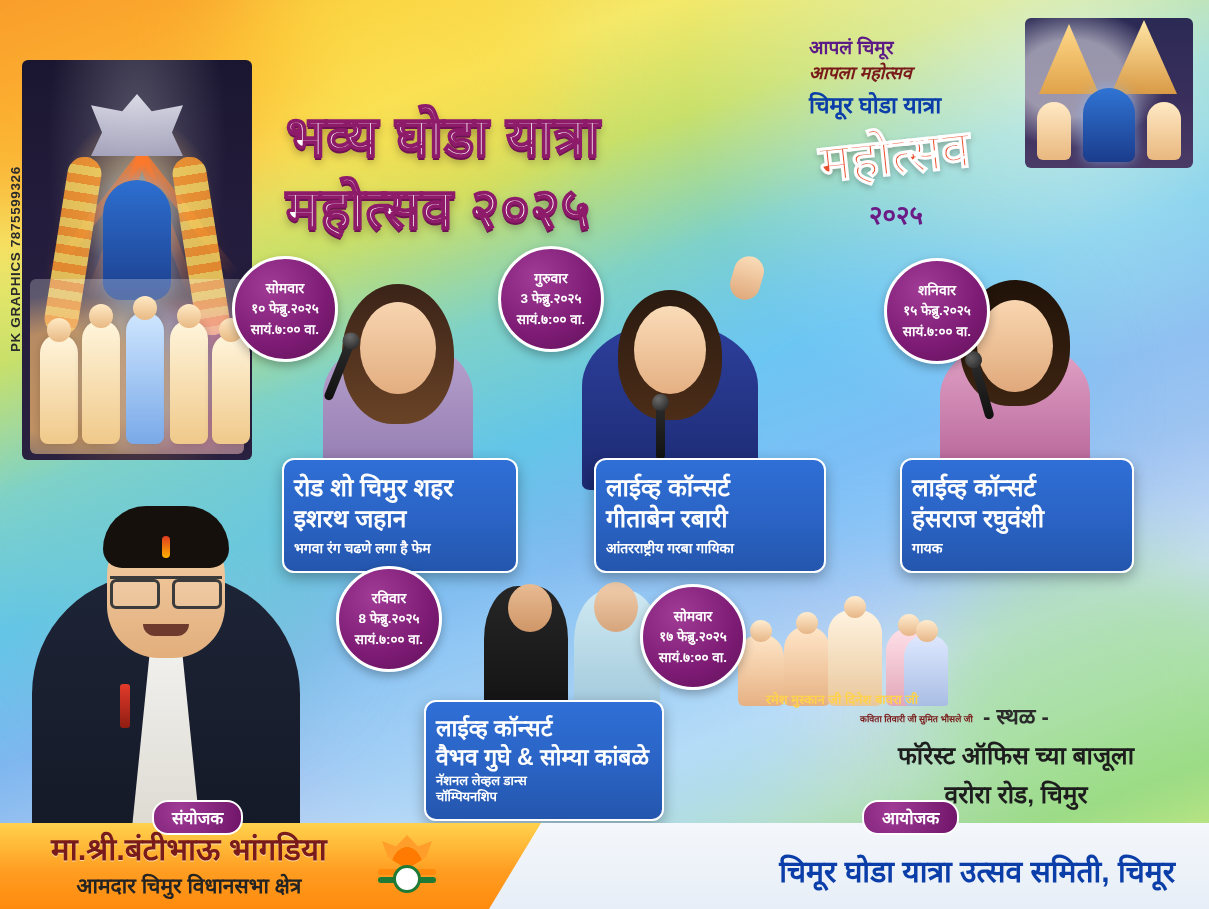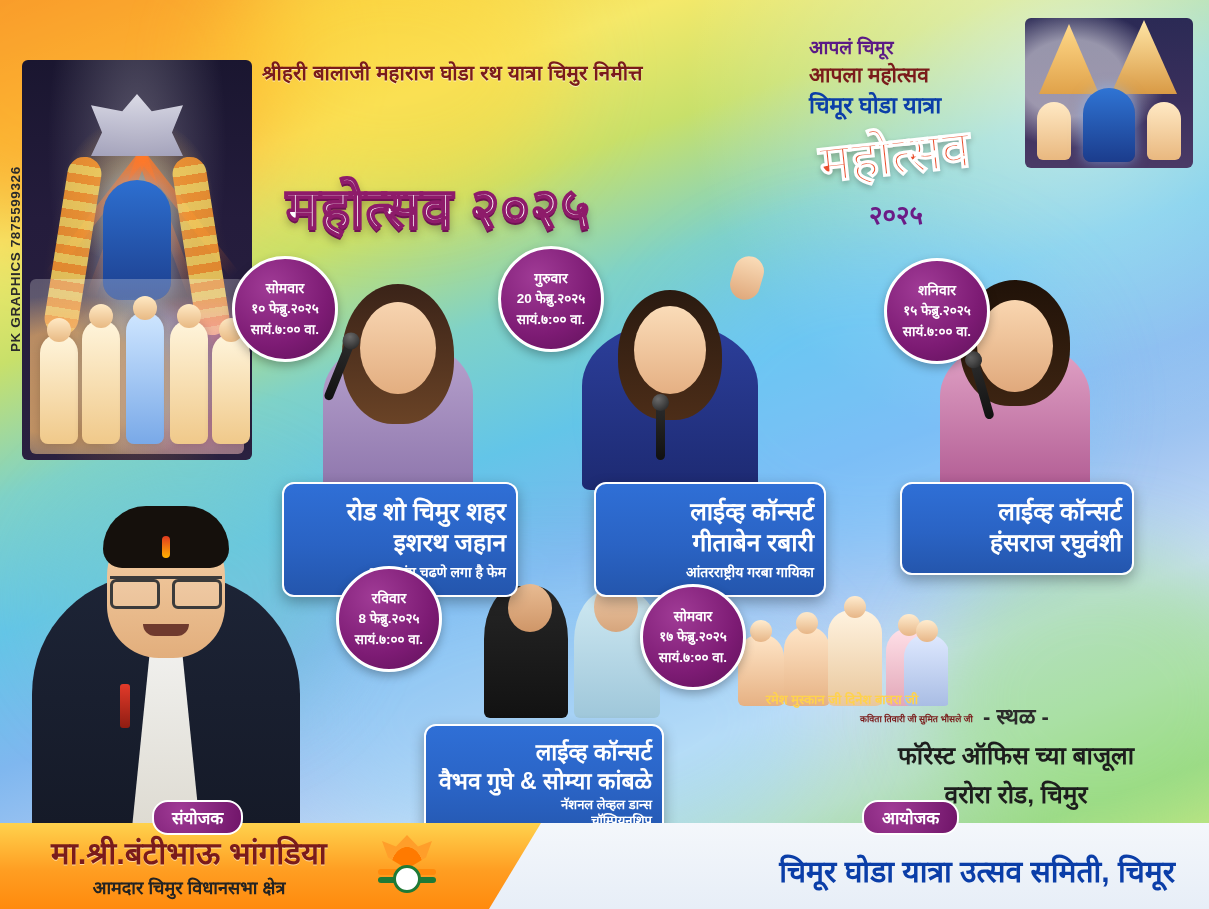--- a/index.html
+++ b/index.html
@@ -134,21 +134,21 @@
   .headline2 { left: 286px; top: 168px; font-size: 56px; }
 
   
   .logo-badge {
     position: absolute; right: 12px; top: 10px; width: 400px; height: 236px;
   }
   .logo-badge .lt1, .logo-badge .lt2, .logo-badge .lt3 {
     position: absolute; left: 12px; font-weight: 700; white-space: nowrap;
   }
   .logo-badge .lt1 { top: 24px; font-size: 19px; color: #5b1a86; }
-  .logo-badge .lt2 { top: 50px; font-size: 21px; color: #7a1b1b; }
+  .logo-badge .lt2 { top: 50px; font-size: 18px; color: #7a1b1b; font-style: italic; }
   .logo-badge .lt3 { top: 78px; font-size: 23px; color: #0b3ea8; }
   .logo-badge .lt4 {
     position: absolute; left: 22px; top: 108px;
     font-size: 52px; font-weight: 700; color: #e94e2c;
     -webkit-text-stroke: 1.5px #ffffff;
     text-shadow: 0 3px 6px rgba(0,0,0,.3);
     transform: rotate(-6deg);
     white-space: nowrap;
   }
   .logo-badge .lt5 {
@@ -228,24 +228,23 @@
   }
 
   
   .card {
     position: absolute;
     background: linear-gradient(180deg, #2f6fd6 0%, #2a63c4 55%, #2456ad 100%);
     border: 2px solid #ffffff;
     border-radius: 12px;
     box-shadow: 0 5px 14px rgba(0,0,0,.3);
     color: #ffffff;
-    text-align: right;
+    text-align: left;
     padding: 12px 10px 14px;
     z-index: 5;
-    margin-top: 24px;
   }
   .card .l1 { font-size: 24.5px; font-weight: 700; line-height: 1.28; white-space: nowrap; }
   .card .l2 { font-size: 24.5px; font-weight: 700; line-height: 1.28; white-space: nowrap; }
   .card .l3 { font-size: 14px; font-weight: 600; line-height: 1.3; margin-top: 4px; }
   .card .l4 { font-size: 13px; font-weight: 600; line-height: 1.25; }
   .card.narrow .l1, .card.narrow .l2 { font-size: 23px; }
 
   
   .venue {
     position: absolute; right: 28px; top: 700px; width: 330px;
@@ -329,21 +328,21 @@
   .organizer-chip { left: 862px; bottom: 74px; margin-top: 10px; }
 
   .bn-left {
     position: absolute; left: 24px; bottom: 10px; width: 330px; text-align: center; z-index: 9;
   }
   .bn-left .n1 {
     font-size: 31px; font-weight: 700; color: #7a1b1b;
     text-shadow: 0 1px 0 rgba(255,255,255,.55);
     white-space: nowrap;
   }
-  .bn-left .n2 { font-size: 18px; font-weight: 700; color: #232323; margin-top: 2px; white-space: nowrap; }
+  .bn-left .n2 { font-size: 21px; font-weight: 700; color: #232323; margin-top: 2px; white-space: nowrap; }
 
   .bjp-logo {
     position: absolute; left: 372px; bottom: 14px; width: 70px; height: 62px; z-index: 9;
   }
   .bjp-logo .lotus {
     position: absolute; left: 10px; top: 2px; width: 50px; height: 34px;
     background: radial-gradient(ellipse at 50% 100%, #ff7a00 0 45%, #ff9e2a 46% 100%);
     clip-path: polygon(50% 0, 72% 34%, 100% 18%, 88% 66%, 50% 100%, 12% 66%, 0 18%, 28% 34%);
   }
   .bjp-logo .wheel {
@@ -420,21 +419,21 @@
         </div>
       <div class="fig" style="left:140px; height:124px">
           <i></i>
         </div>
       <div class="fig" style="left:182px">
           <i></i>
         </div>
     </div>
   </div>
 
-  <div class="sub-headline">श्रीहरी बालाजी महाराज घोडा रथ यात्रा चिमुर निमीत्त</div>
+  <div class="headline1">भव्य घोडा यात्रा</div>
   <div class="headline2">महोत्सव २०२५</div>
 
   <div class="logo-badge">
     <div class="temple">
       <div class="dome"></div>
       <div class="dome2"></div>
       <div class="sidefig" style="left:12px"></div>
       <div class="sidefig" style="right:12px"></div>
       <div class="idol2"></div>
     </div>
@@ -467,21 +466,21 @@
   <div class="photo" style="left:560px; top:250px; width:220px; height:240px;">
     <div class="body" style="width:176px; height:168px; background:linear-gradient(180deg,#2c3f9b,#1d2a72);"></div>
     <div class="hair" style="top:40px; width:104px; height:130px; background:linear-gradient(180deg,#2a1a10,#4c2d18);"></div>
     <div class="head" style="top:56px; width:72px; height:88px; background:linear-gradient(180deg,#fadcb8,#e5b083);"></div>
     <div class="mic" style="left:96px; top:156px; height:54px;"></div>
     <div style="position:absolute; right:18px; top:6px; width:30px; height:44px; border-radius:16px; background:linear-gradient(180deg,#fadcb8,#e0a97c); transform:rotate(16deg);"></div>
   </div>
 
   <div class="bubble" style="left:498px; top:246px;">
     <span class="d1">गुरुवार</span>
-    <span>20 फेब्रु.२०२५</span>
+    <span>3 फेब्रु.२०२५</span>
     <span>सायं.७:०० वा.</span>
   </div>
 
   <div class="card" style="left:594px; top:458px; width:232px;">
     <div class="l1">लाईव्ह कॉन्सर्ट</div>
     <div class="l2">गीताबेन रबारी</div>
     <div class="l3">आंतरराष्ट्रीय गरबा गायिका</div>
   </div>
 
   <div class="photo" style="left:920px; top:270px; width:190px; height:218px;">
@@ -493,20 +492,21 @@
 
   <div class="bubble" style="left:884px; top:258px;">
     <span class="d1">शनिवार</span>
     <span>१५ फेब्रु.२०२५</span>
     <span>सायं.७:०० वा.</span>
   </div>
 
   <div class="card" style="left:900px; top:458px; width:234px;">
     <div class="l1">लाईव्ह कॉन्सर्ट</div>
     <div class="l2">हंसराज रघुवंशी</div>
+    <div class="l3">गायक</div>
   </div>
 
   <div class="duo" style="left:470px; top:578px; width:200px; height:140px;">
     <div class="m" style="left:14px; width:84px; height:132px; background:linear-gradient(180deg,#262626,#121212);"></div>
     <div style="position:absolute; left:38px; top:6px; width:44px; height:48px; border-radius:50%; background:linear-gradient(180deg,#e8bb92,#cf9668);"></div>
     <div class="f" style="right:10px; width:86px; height:128px; background:linear-gradient(180deg,#cfe9f2,#9fc7da);"></div>
     <div style="position:absolute; right:32px; top:4px; width:44px; height:50px; border-radius:50%; background:linear-gradient(180deg,#f2cfae,#d6a madeupw);background:linear-gradient(180deg,#f2cfae,#d6a57c);"></div>
   </div>
 
   <div class="bubble" style="left:336px; top:566px;">

